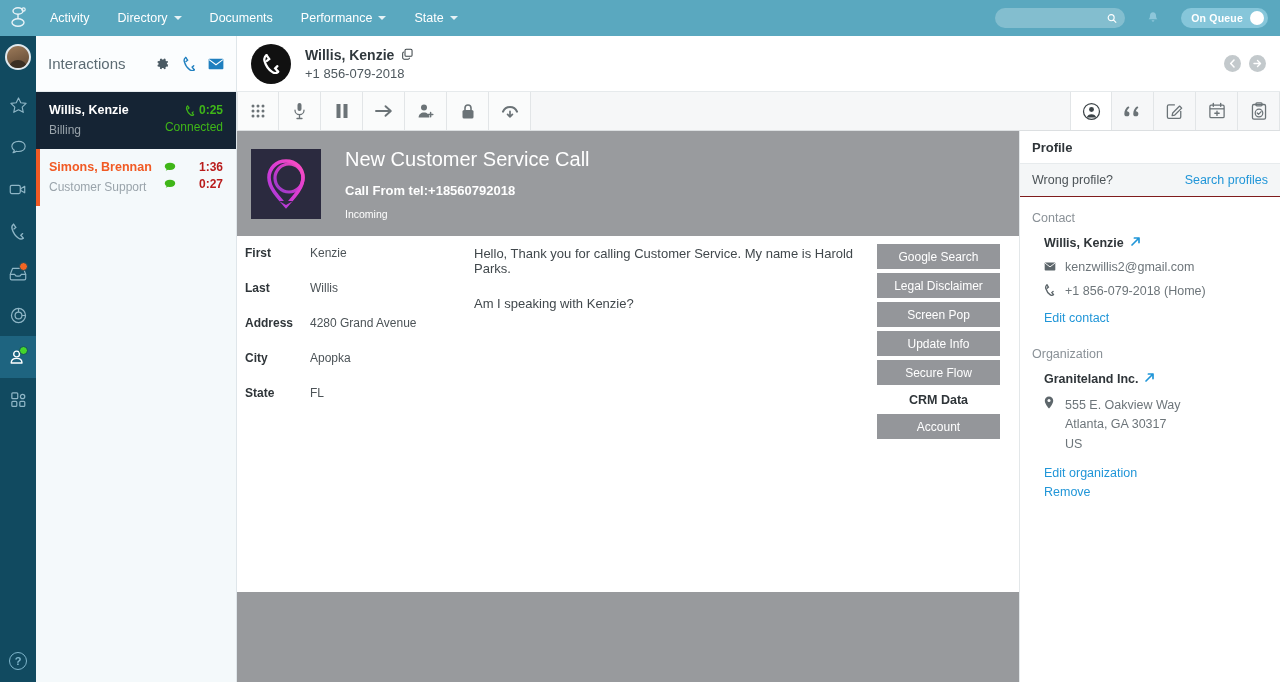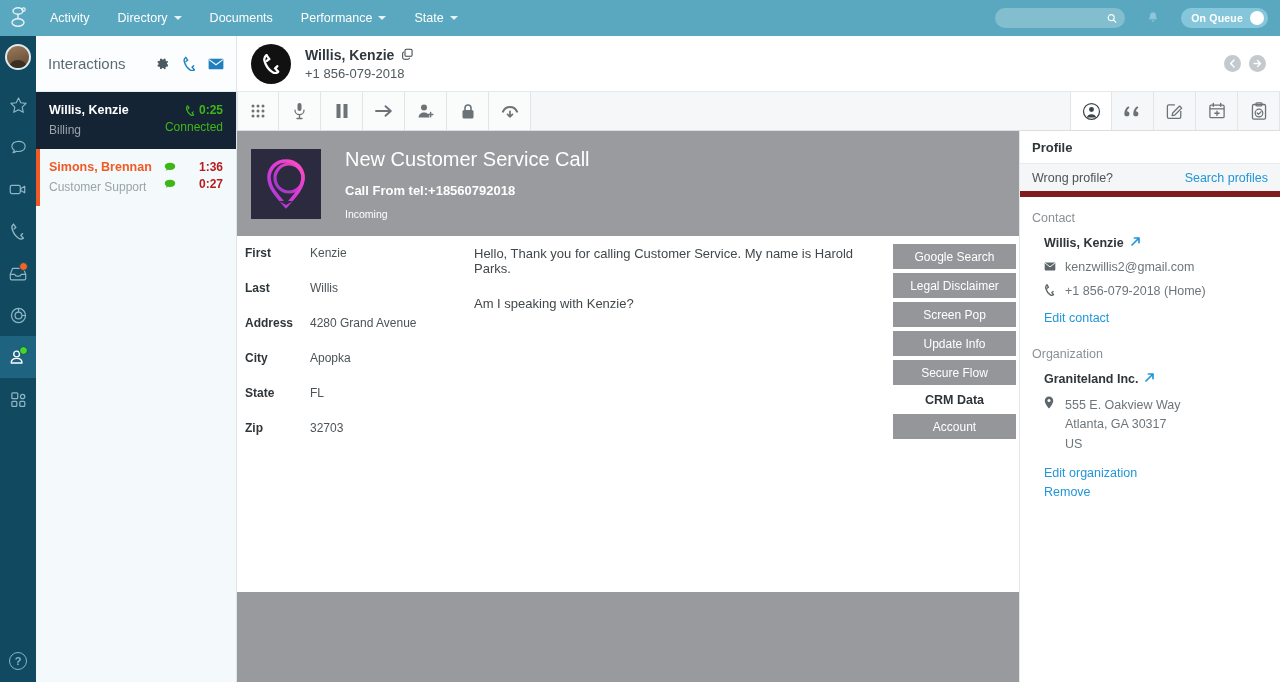--- a/index.html
+++ b/index.html
@@ -169,21 +169,21 @@
   .lookup {
     position: absolute; left: 8px; top: 10px; width: 380px;
   }
   .lookup-title { font-size: 12px; font-weight: bold; color: #2f3539; margin-left: 65px; margin-bottom: 9px; }
   .lk-row { display: flex; align-items: baseline; margin-bottom: 21px; }
   .lk-key { width: 65px; font-size: 12px; font-weight: bold; color: #2f3539; }
   .lk-val { font-size: 12px; color: #4c5357; }
   .script-text { position: absolute; left: 237px; top: 10px; width: 400px; }
   .script-line { font-size: 13px; color: #41484c; margin-bottom: 20px; }
 
-  .btncol { position: absolute; right: 3px; top: 8px; width: 123px; }
+  .btncol { position: absolute; right: 19px; top: 8px; width: 123px; }
   .act-btn {
     width: 100%; height: 25px; background: #94969a; color: #ffffff;
     font-size: 12px; border: 0; margin-bottom: 4px; cursor: pointer;
     font-family: "Liberation Sans", sans-serif; display: flex;
     align-items: center; justify-content: center;
   }
   .act-label {
     width: 100%; height: 21px; color: #2f3539; font-size: 12.5px; font-weight: bold;
     display: flex; align-items: center; justify-content: center; margin-bottom: 4px;
   }
@@ -195,21 +195,21 @@
   .profile {
     position: absolute; top: 131px; left: 1019px; width: 261px; height: 551px;
     background: #ffffff; border-left: 1px solid #e3e7e9;
   }
   .pf-head {
     height: 32px; display: flex; align-items: center; padding: 0 12px;
     font-size: 13px; font-weight: bold; color: #2f3539;
   }
   .pf-wrong {
     height: 34px; background: #f4f6f7; border-top: 1px solid #e7ebed;
-    border-bottom: 6px solid #7f1d1d; display: flex; align-items: center;
+    border-bottom: 1px solid #7f1d1d; display: flex; align-items: center;
     padding: 0 12px; font-size: 12.5px; color: #4c5357;
   }
   .pf-link { color: #2196d8; cursor: pointer; margin-left: auto; }
   .pf-section { padding: 14px 12px 0 12px; }
   .pf-label { font-size: 12.5px; color: #8a9197; margin-bottom: 11px; }
   .pf-name {
     font-size: 12.5px; font-weight: bold; color: #2f3539; margin-left: 12px;
     display: flex; align-items: center; gap: 6px;
   }
   .ext-arrow { color: #2196d8; font-size: 12px; }
@@ -574,24 +574,20 @@
           <div class="lk-val">4280 Grand Avenue</div>
         </div>
         <div class="lk-row">
           <div class="lk-key">City</div>
           <div class="lk-val">Apopka</div>
         </div>
         <div class="lk-row">
           <div class="lk-key">State</div>
           <div class="lk-val">FL</div>
         </div>
-        <div class="lk-row">
-          <div class="lk-key">Zip</div>
-          <div class="lk-val">32703</div>
-        </div>
       </div>
 
       <div class="script-text">
         <div class="script-line">Hello, Thank you for calling Customer Service. My name is Harold Parks.</div>
         <div class="script-line">Am I speaking with Kenzie?</div>
       </div>
 
       <div class="btncol">
         <button class="act-btn">Google Search</button>
         <button class="act-btn">Legal Disclaimer</button>

